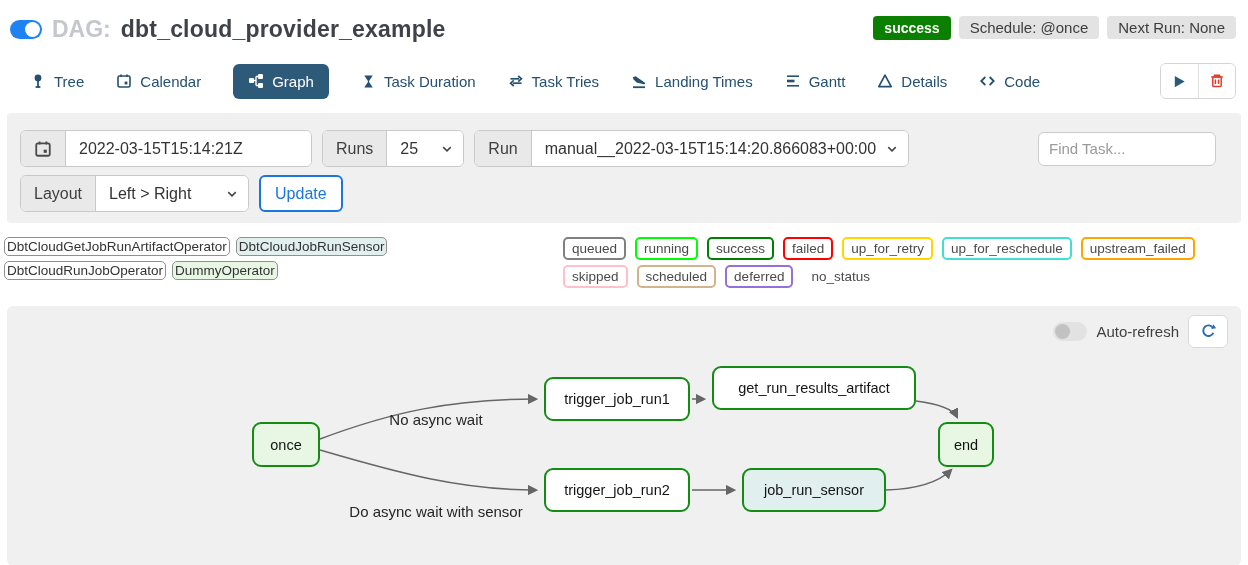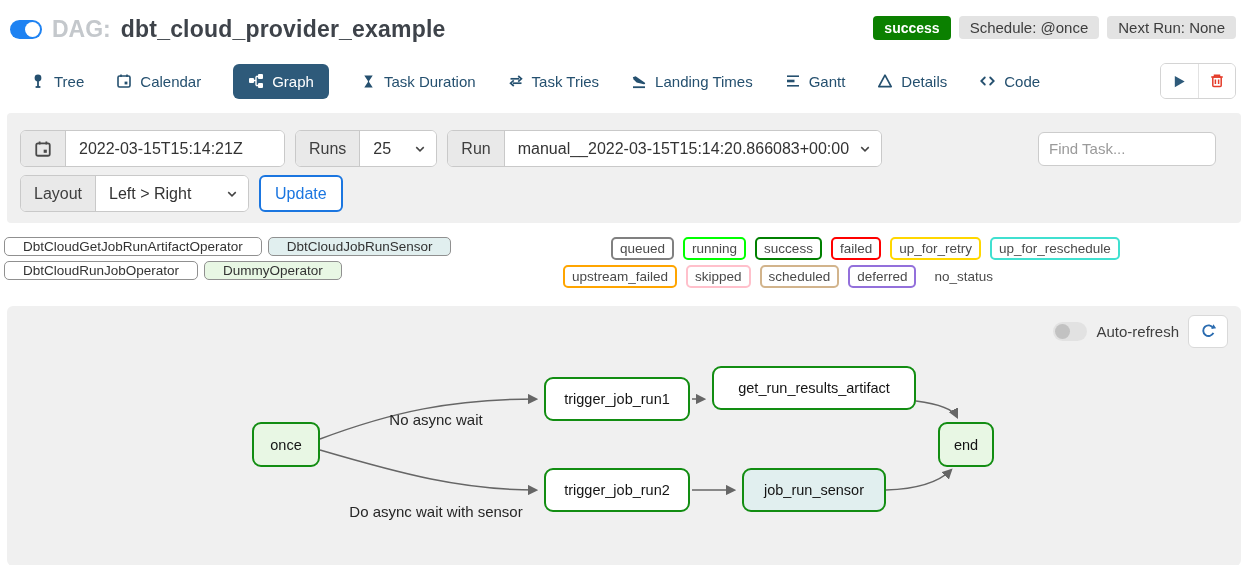--- a/index.html
+++ b/index.html
@@ -37,21 +37,21 @@
   .fakesel { display:flex; align-items:center; gap:10px; padding:0 10px 0 13px; font-size:16px; color:#333; background:#fff; cursor:pointer; }
   .fakesel .chev { display:flex; }
   .find-input { margin-left:auto; margin-right:12px; width:178px; height:34px; border:1px solid #ccc; border-radius:6px; padding:0 10px; font-size:15px; font-family:"Liberation Sans",sans-serif; color:#333; outline:none; background:#fff; }
   .find-input::placeholder { color:#9a9a9a; }
   .btn-update { height:37px; padding:0 14px; background:#fff; border:2px solid #1b76e0; border-radius:6px; color:#1b76e0; font-size:16px; cursor:pointer; font-family:"Liberation Sans",sans-serif; }
 
   
   .legend { display:flex; gap:14px; margin:14px 7px 0 4px; align-items:flex-start; }
   .ops   { width:545px; display:flex; flex-wrap:wrap; gap:5px 6px; }
   .stats { flex:1; display:flex; flex-wrap:wrap; gap:5px 9px; }
-  .op-badge { border:1px solid #909090; border-radius:5px; padding:1px 18px; font-size:13.5px; color:#333; background:#fff; white-space:nowrap; }
+  .op-badge { border:1px solid #909090; border-radius:5px; padding:1px 2px; font-size:13.5px; color:#333; background:#fff; white-space:nowrap; }
   .st-badge { border:2px solid #808080; border-radius:5px; padding:0 7px; font-size:13.5px; color:#4a4a4a; background:#fff; line-height:19px; white-space:nowrap; }
   .st-badge.noborder { border-color:transparent; background:transparent; }
 
   
   .graph { position:relative; margin:18px 7px 0; height:260px; background:#f0f0f0; border-radius:6px; overflow:hidden; }
   .graph svg.edges { position:absolute; left:0; top:0; }
   .gnode { position:absolute; border:2.5px solid #128d12; border-radius:9px; display:flex; align-items:center; justify-content:center; font-size:14.5px; color:#141414; cursor:pointer; }
   .elabel { position:absolute; transform:translate(-50%,-50%); font-size:15px; color:#262626; white-space:nowrap; }
   .refresh-ctl { position:absolute; top:9px; right:13px; display:flex; align-items:center; gap:9px; }
   .toggle-off { width:34px; height:19px; border-radius:10px; background:#e2e2e2; position:relative; cursor:pointer; }
@@ -187,21 +187,21 @@
   <div class="frow">
     <div class="igroup">
       <span class="iaddon">
         <svg width="18" height="18" viewBox="0 0 16 16" fill="none" stroke="#4a4a4a" stroke-width="1.6">
           <rect x="2" y="3" width="12" height="11" rx="1.6"></rect>
             <line x1="5" y1="1.4" x2="5" y2="4"></line>
             <line x1="11" y1="1.4" x2="11" y2="4"></line>
             <rect x="8.6" y="8.6" width="2.8" height="2.8" fill="#4a4a4a" stroke="none"></rect>
         </svg>
       </span>
-      <input class="itext" style="width: 218px;" value="2022-03-15T15:14:21Z">
+      <input class="itext" style="width: 245px;" value="2022-03-15T15:14:21Z">
     </div>
     <div class="igroup">
       <span class="iaddon">Runs</span>
       <div class="fakesel" style="width:76px">
         <span>25</span>
         <span class="chev" style="margin-left:auto">
           <svg width="12" height="12" viewBox="0 0 16 16" fill="none" stroke="#444" stroke-width="2">
               <path d="M3,5.5 L8,10.5 L13,5.5"></path>
             </svg>
         </span>
@@ -237,21 +237,21 @@
 </div>
 
 <div class="legend">
   <div class="ops" id="legend-ops">
       <span class="op-badge" style="background: rgb(255, 255, 255);">DbtCloudGetJobRunArtifactOperator</span>
       <span class="op-badge" style="background: rgb(225, 239, 239);">DbtCloudJobRunSensor</span>
       <span class="op-badge" style="background: rgb(255, 255, 255);">DbtCloudRunJobOperator</span>
       <span class="op-badge" style="background: rgb(232, 247, 228);">DummyOperator</span>
     </div>
   <div class="stats" id="legend-stats">
-      <span class="st-badge" style="border-color: rgb(128, 128, 128); margin-left: 48px;">queued</span>
+      <span class="st-badge" style="border-color: rgb(128, 128, 128);">queued</span>
       <span class="st-badge" style="border-color: rgb(0, 255, 0);">running</span>
       <span class="st-badge" style="border-color: rgb(0, 128, 0);">success</span>
       <span class="st-badge" style="border-color: rgb(255, 0, 0);">failed</span>
       <span class="st-badge" style="border-color: rgb(255, 215, 0);">up_for_retry</span>
       <span class="st-badge" style="border-color: rgb(64, 224, 208);">up_for_reschedule</span>
       <span class="st-badge" style="border-color: rgb(255, 165, 0);">upstream_failed</span>
       <span class="st-badge" style="border-color: rgb(255, 192, 203);">skipped</span>
       <span class="st-badge" style="border-color: rgb(210, 180, 140);">scheduled</span>
       <span class="st-badge" style="border-color: rgb(147, 112, 219);">deferred</span>
       <span class="st-badge noborder">no_status</span>

